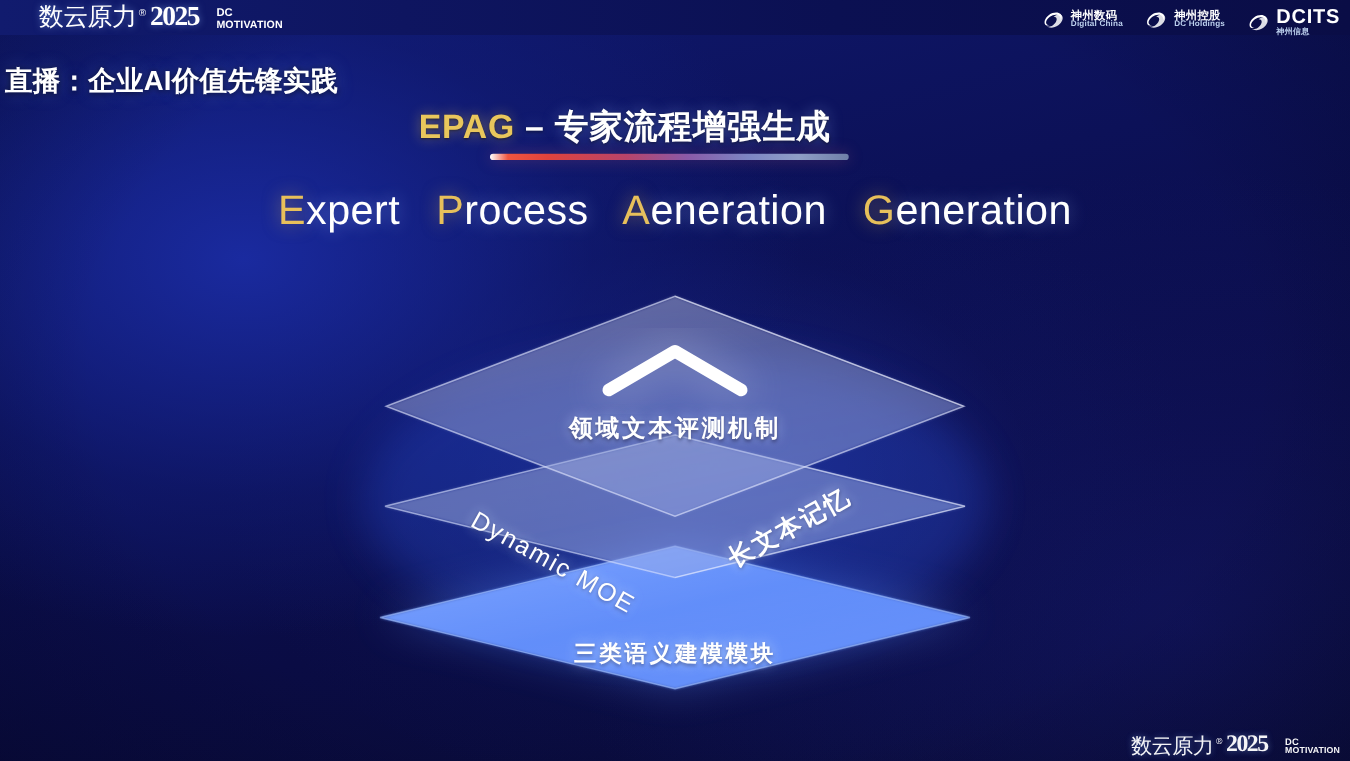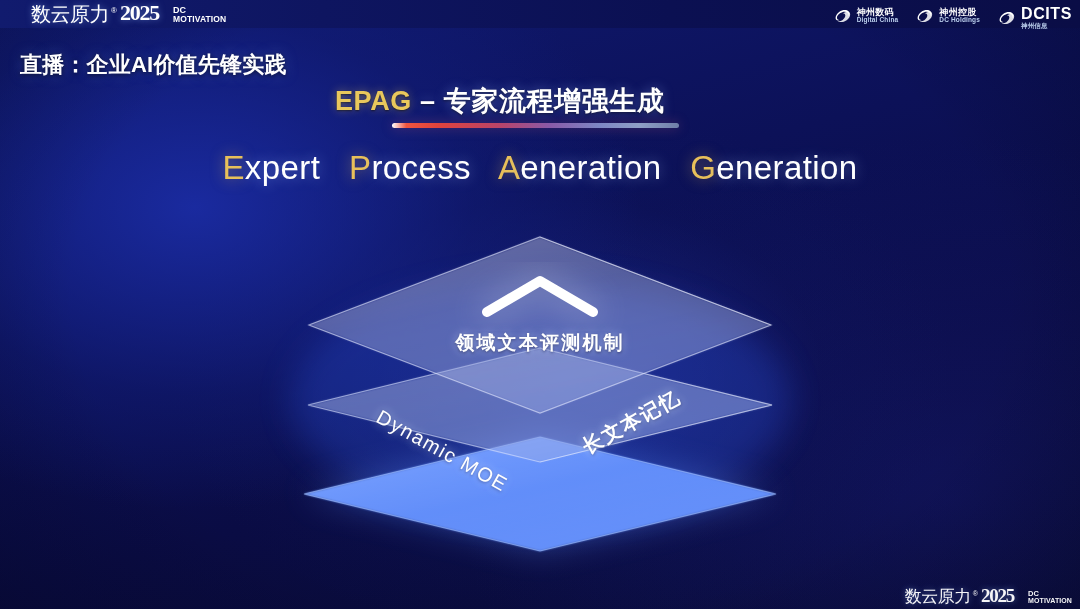--- a/index.html
+++ b/index.html
@@ -53,21 +53,21 @@
   }
   .logo{ display:flex; align-items:center; gap:4px; }
   .swirl{ width:20px; height:20px; flex:none; }
   .logo-txt{ display:flex; flex-direction:column; line-height:1.05; }
   .logo-cn{ font-size:9px; font-weight:700; color:#ffffff; letter-spacing:0.3px; white-space:nowrap; }
   .logo-en{ font-size:6.5px; font-weight:700; color:#bcd0ee; letter-spacing:0.15px; white-space:nowrap; }
   .logo-cn.big{ font-size:16px; letter-spacing:0.6px; }
 
   
   .livetitle{
-    position:absolute; left:20px; top:50px; z-index:6;
+    position:absolute; left:4px; top:50px; z-index:6;
     font-size:22px; font-weight:700; color:#ffffff; white-space:nowrap;
     font-family:"Liberation Sans","DejaVu Sans",sans-serif;
     letter-spacing:0.2px;
     text-shadow:0 1px 5px rgba(0,0,0,0.7), 0 0 14px rgba(120,160,255,0.35);
   }
   .slidetitle{
     position:absolute; left:335px; top:51px; z-index:6;
     white-space:nowrap; font-size:27px; font-weight:700;
     font-family:"Liberation Sans","DejaVu Sans",sans-serif; letter-spacing:0.6px;margin-top:32px;
   }
@@ -271,20 +271,21 @@
 
       <g>
         <path d="M487 312 L540 281 L593 312" fill="none" stroke="#ffffff" stroke-width="13" stroke-linecap="round" stroke-linejoin="round" opacity="0.35" filter="url(#blurGlow)"></path>
         <path d="M487 312 L540 281 L593 312" fill="none" stroke="#ffffff" stroke-width="10" stroke-linecap="round" stroke-linejoin="round"></path>
       </g>
     </svg>
 
     <div class="lyr-label lbl-top">领域文本评测机制</div>
     <div class="lyr-label lbl-left">Dynamic MOE</div>
     <div class="lyr-label lbl-right">长文本记忆</div>
+    <div class="lyr-label lbl-bottom">三类语义建模模块</div>
   </div>
 
   <div class="watermark brandlock" style="position:absolute;left:auto;top:auto;">
     <span class="brand-cn">数云原力</span>
     <span class="brand-reg">®</span>
     <span class="brand-year">2025</span>
     <span class="brand-dc">
       <b>DC</b>
       <span>MOTIVATION</span>
     </span>

